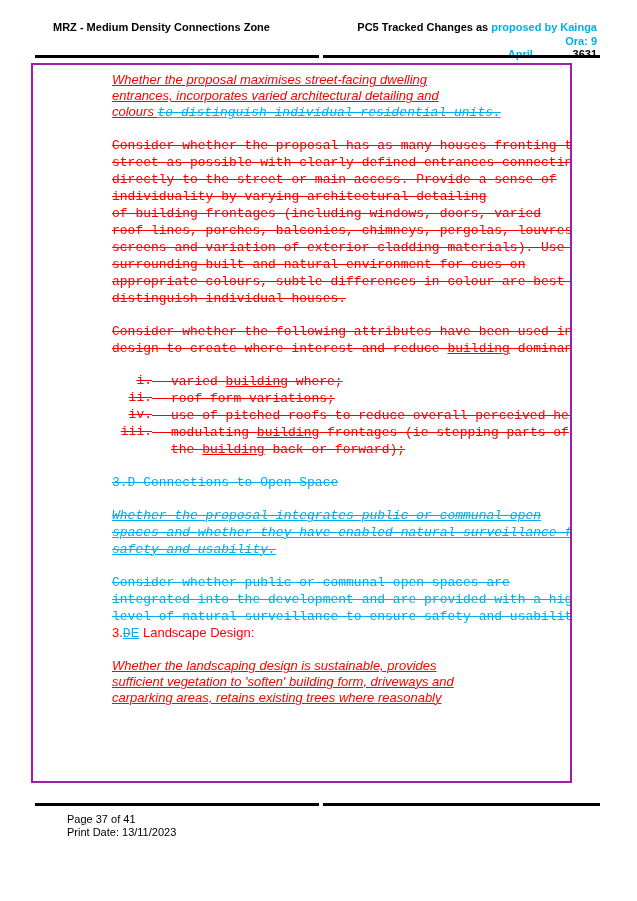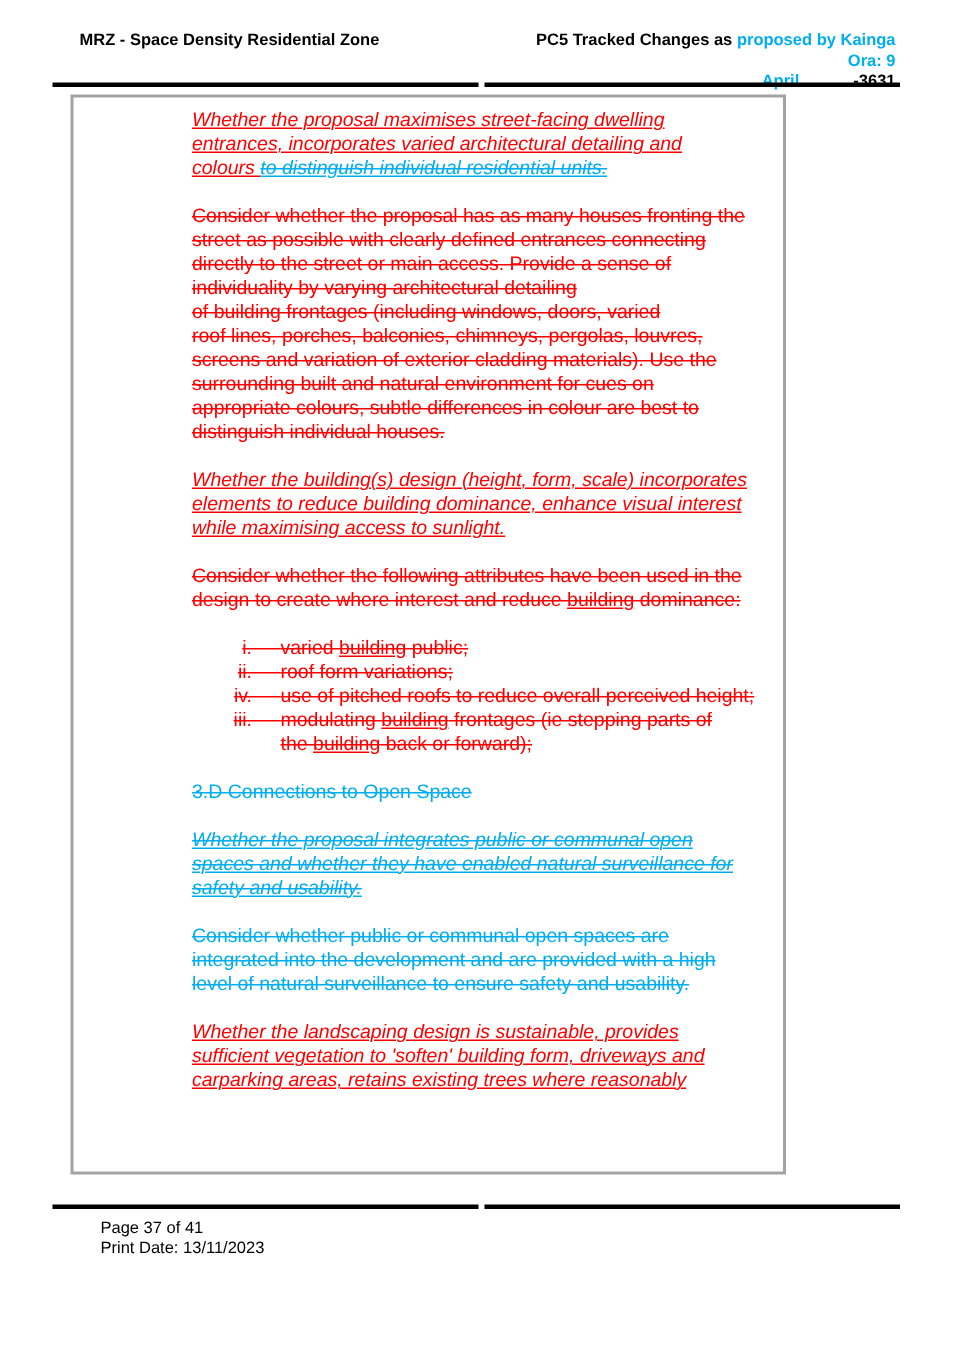--- a/index.html
+++ b/index.html
@@ -24,23 +24,23 @@
     position:absolute; left:35px; width:565px; height:2.5px;
     display:flex;
   }
   .rule .seg-a { width:284px; background:#000; }
   .rule .seg-gap { width:4px; }
   .rule .seg-b { flex:1; background:#000; }
   .hdr-rule { top:55px; }
   .ftr-rule { top:803px; }
   
   .content-box {
-    position:absolute; left:47px; top:63px;
-    width:477px; height:720px;
-    border:2px solid #a3a3a3;
+    position:absolute; left:31px; top:63px;
+    width:541px; height:720px;
+    border:2px solid #a21caf;
     padding:7px 50px 0 79px;
     font-size:13px; line-height:16px;
     overflow:hidden;
   }
   .doc-p { white-space:pre; margin:16px 0 0 0; }
   .doc-p.first { margin-top:0; }
   .doc-p.mt0 { margin-top:0; }
   .doc-list { margin-top:16px; }
   .doc-li { display:flex; white-space:pre; }
   .li-marker { flex:none; width:40px; text-align:right; }
@@ -48,32 +48,32 @@
     flex:none; width:19px;
     background:linear-gradient(var(--red),var(--red)) no-repeat 0 8px / 100% 1px;
   }
   .li-text { flex:none; }
   
   .seg.c-red   { color:var(--red); }
   .seg.c-cyan  { color:var(--cyan); }
   .seg.c-black { color:var(--black);margin-left:36px; }
   .seg.i { font-style:italic; }
   .seg.u { text-decoration:underline; text-decoration-thickness:1px; }
-  .seg.s { text-decoration:line-through; text-decoration-thickness:1px; }
+  .seg.s { text-decoration:line-through; text-decoration-thickness:1px;font-family:Liberation Mono, monospace; }
   .seg.u.s { text-decoration:underline line-through; text-decoration-thickness:1px; }
   
   .ftr-text {
     position:absolute; left:67px; top:813px;
     font-size:11px; line-height:13px;
   }
 </style>
 </head>
 <body>
 
-<div class="hdr-left">MRZ - Space Density Residential Zone</div>
+<div class="hdr-left">MRZ - Medium Density Connections Zone</div>
 <div class="hdr-right"><span class="seg c-black">PC5 Tracked Changes as </span><span class="seg c-cyan">proposed by Kainga Ora: 9
 April</span><span class="seg c-black">-3631</span></div>
 
 <div class="rule hdr-rule">
   <div class="seg-a"></div>
   <div class="seg-gap"></div>
   <div class="seg-b"></div>
 </div>
 
 <div class="content-box">
@@ -83,39 +83,37 @@
     <div class="doc-p"><span class="seg c-red s">Consider whether the proposal has as many houses fronting the
 street as possible with clearly defined entrances connecting
 directly to the street or main access. Provide a sense of
 individuality by varying architectural detailing
 of building frontages (including windows, doors, varied
 roof lines, porches, balconies, chimneys, pergolas, louvres,
 screens and variation of exterior cladding materials). Use the
 surrounding built and natural environment for cues on
 appropriate colours, subtle differences in colour are best to
 distinguish individual houses.</span></div>
-    <div class="doc-p"><span class="seg c-red i u">Whether the building(s) design (height, form, scale) incorporates
-elements to reduce building dominance, enhance visual interest
-while maximising access to sunlight.</span></div>
     <div class="doc-p"><span class="seg c-red s">Consider whether the following attributes have been used in the
 design to create where interest and reduce </span><span class="seg c-red u s">building</span><span class="seg c-red s"> dominance:</span></div>
     <div class="doc-list">
-      <div class="doc-li"><span class="li-marker seg c-red s">i.</span><span class="li-gap"></span><span class="li-text"><span class="seg c-red s">varied </span><span class="seg c-red u s">building</span><span class="seg c-red s"> public;</span></span></div>
+      <div class="doc-li"><span class="li-marker seg c-red s">i.</span><span class="li-gap"></span><span class="li-text"><span class="seg c-red s">varied </span><span class="seg c-red u s">building</span><span class="seg c-red s"> where;</span></span></div>
       <div class="doc-li"><span class="li-marker seg c-red s">ii.</span><span class="li-gap"></span><span class="li-text"><span class="seg c-red s">roof form variations;</span></span></div>
       <div class="doc-li"><span class="li-marker seg c-red s">iv.</span><span class="li-gap"></span><span class="li-text"><span class="seg c-red s">use of pitched roofs to reduce overall perceived height;</span></span></div>
       <div class="doc-li"><span class="li-marker seg c-red s">iii.</span><span class="li-gap"></span><span class="li-text"><span class="seg c-red s">modulating </span><span class="seg c-red u s">building</span><span class="seg c-red s"> frontages (ie stepping parts of
 the </span><span class="seg c-red u s">building</span><span class="seg c-red s"> back or forward);</span></span></div>
     </div>
     <div class="doc-p"><span class="seg c-cyan s">3.D Connections to Open Space</span></div>
     <div class="doc-p"><span class="seg c-cyan i u s">Whether the proposal integrates public or communal open
 spaces and whether they have enabled natural surveillance for
 safety and usability.</span></div>
     <div class="doc-p"><span class="seg c-cyan s">Consider whether public or communal open spaces are
 integrated into the development and are provided with a high
 level of natural surveillance to ensure safety and usability.</span></div>
+    <div class="doc-p mt0"><span class="seg c-red">3.</span><span class="seg c-cyan u s">D</span><span class="seg c-cyan u">E</span><span class="seg c-red"> Landscape Design:</span></div>
     <div class="doc-p"><span class="seg c-red i u">Whether the landscaping design is sustainable, provides
 sufficient vegetation to 'soften' building form, driveways and
 carparking areas, retains existing trees where reasonably</span></div>
   </div>
 
 <div class="rule ftr-rule">
   <div class="seg-a"></div>
   <div class="seg-gap"></div>
   <div class="seg-b"></div>
 </div>

